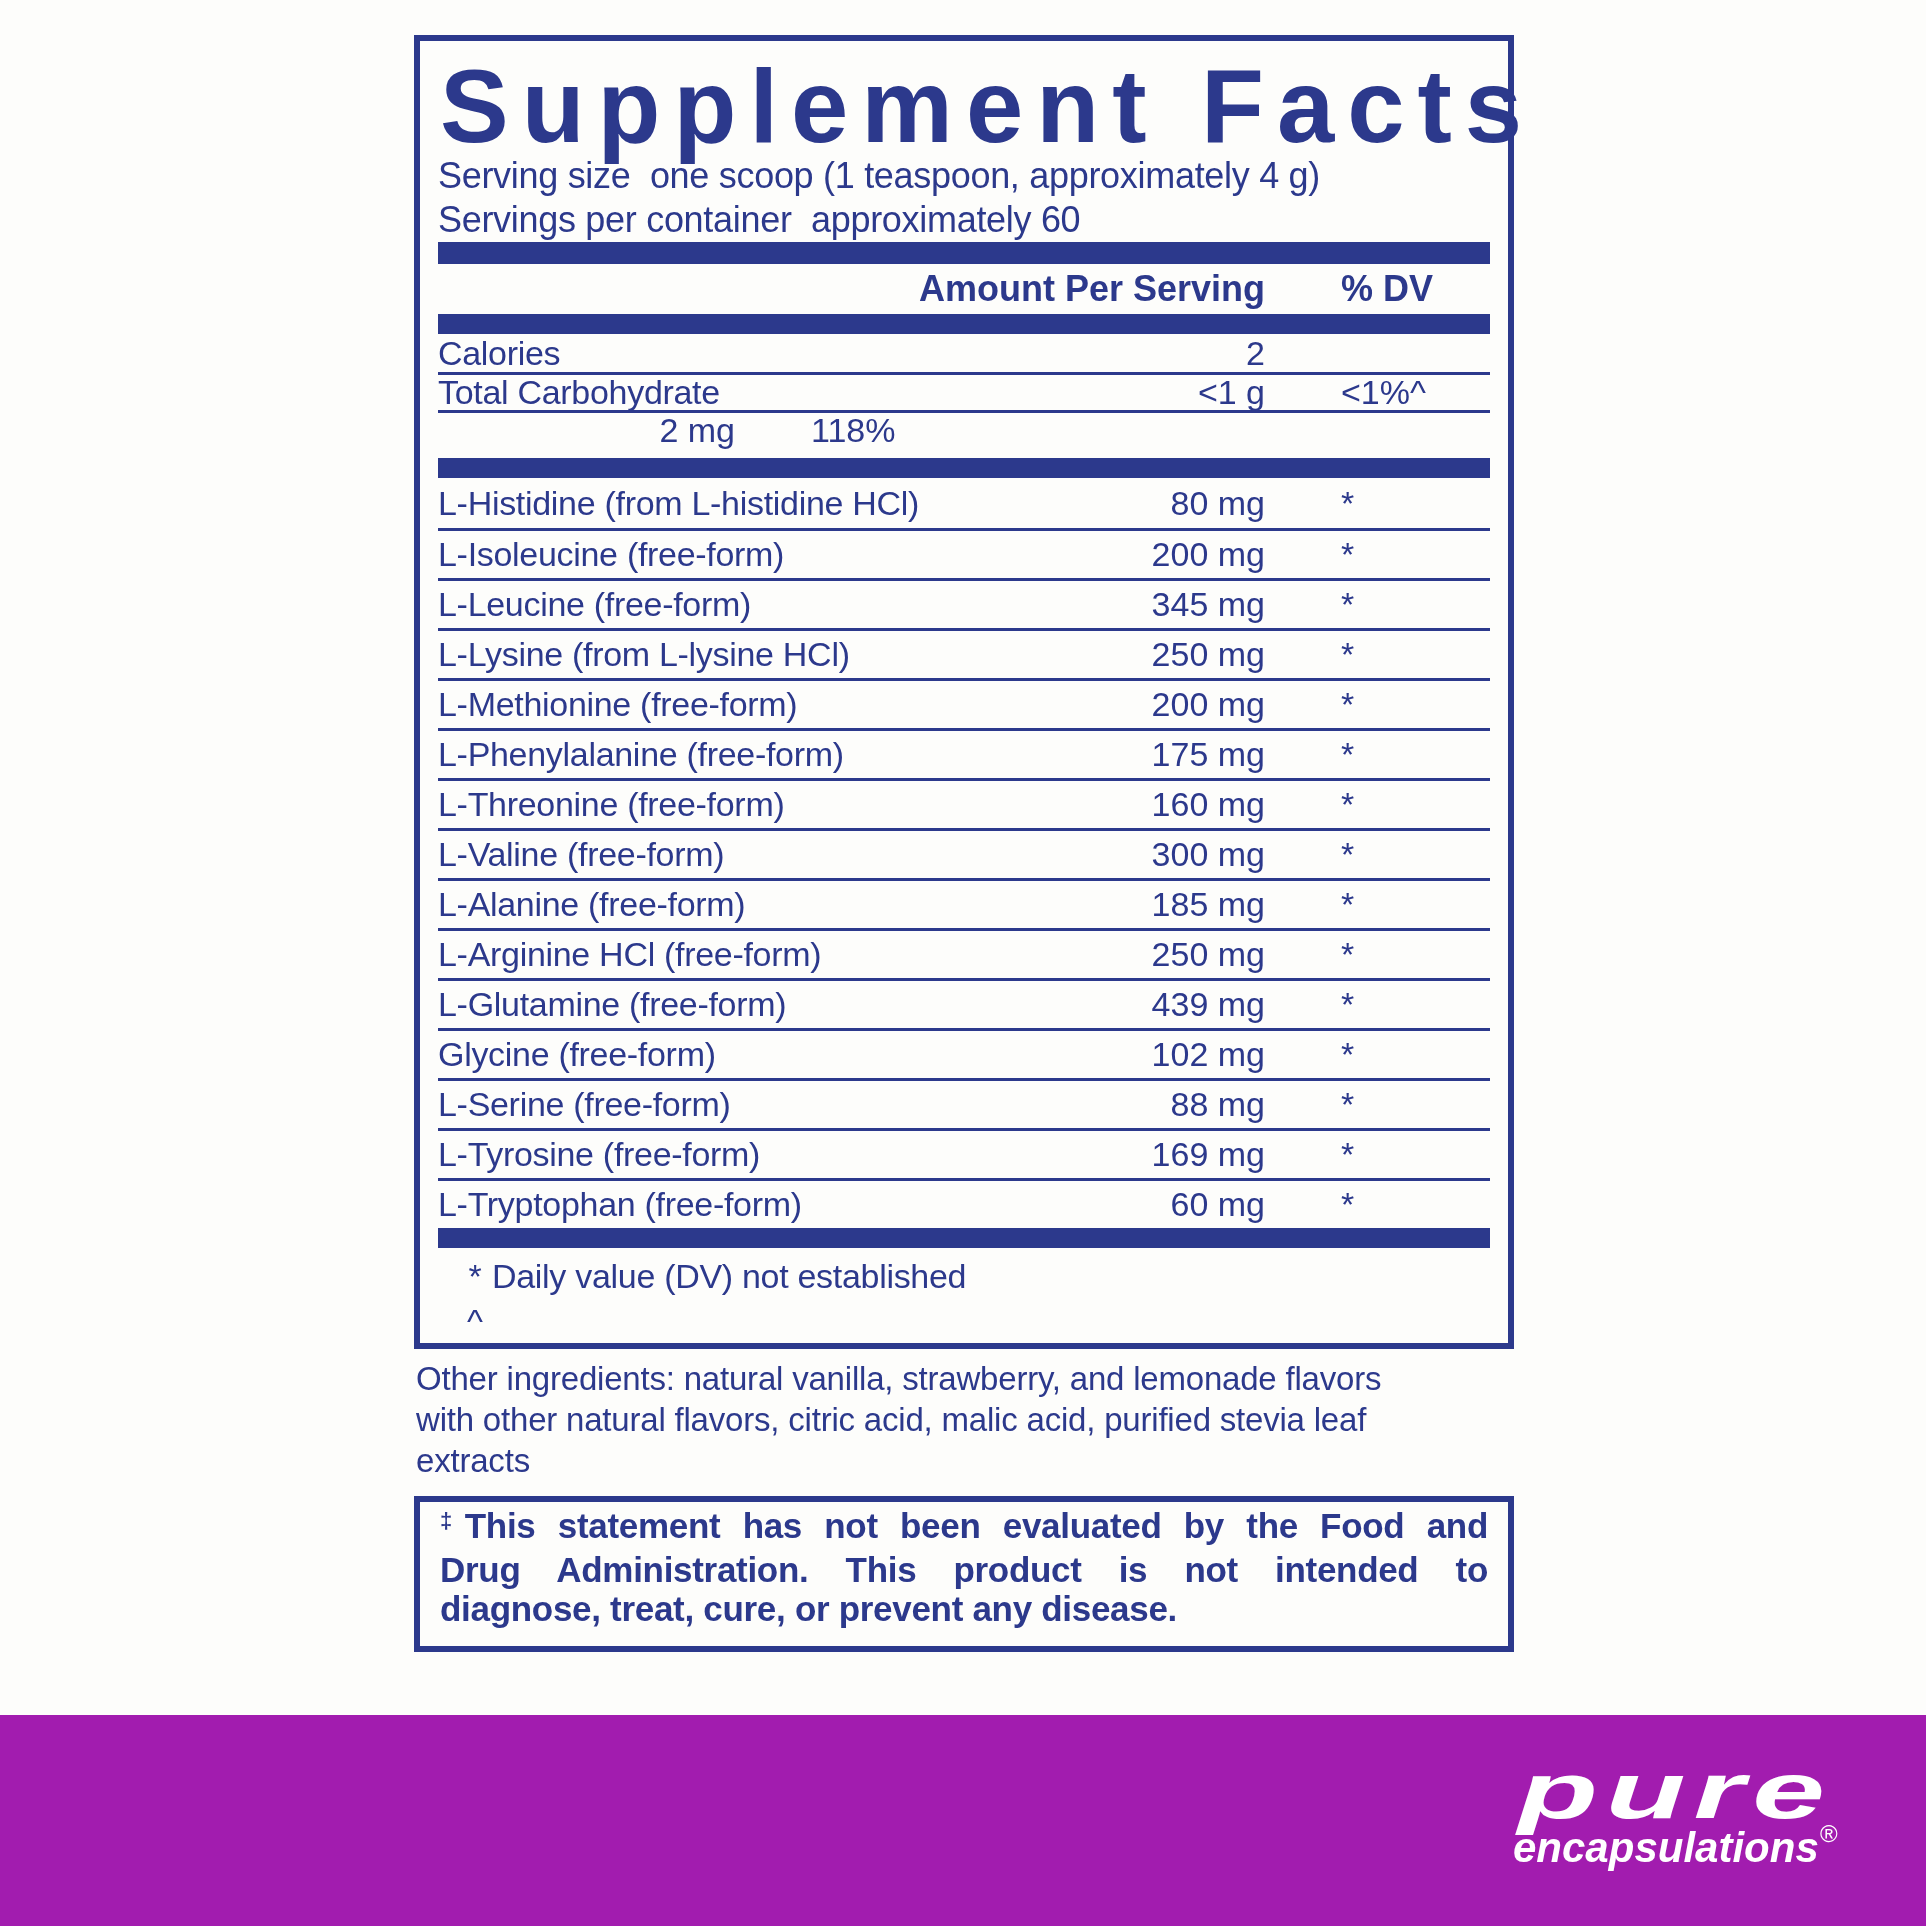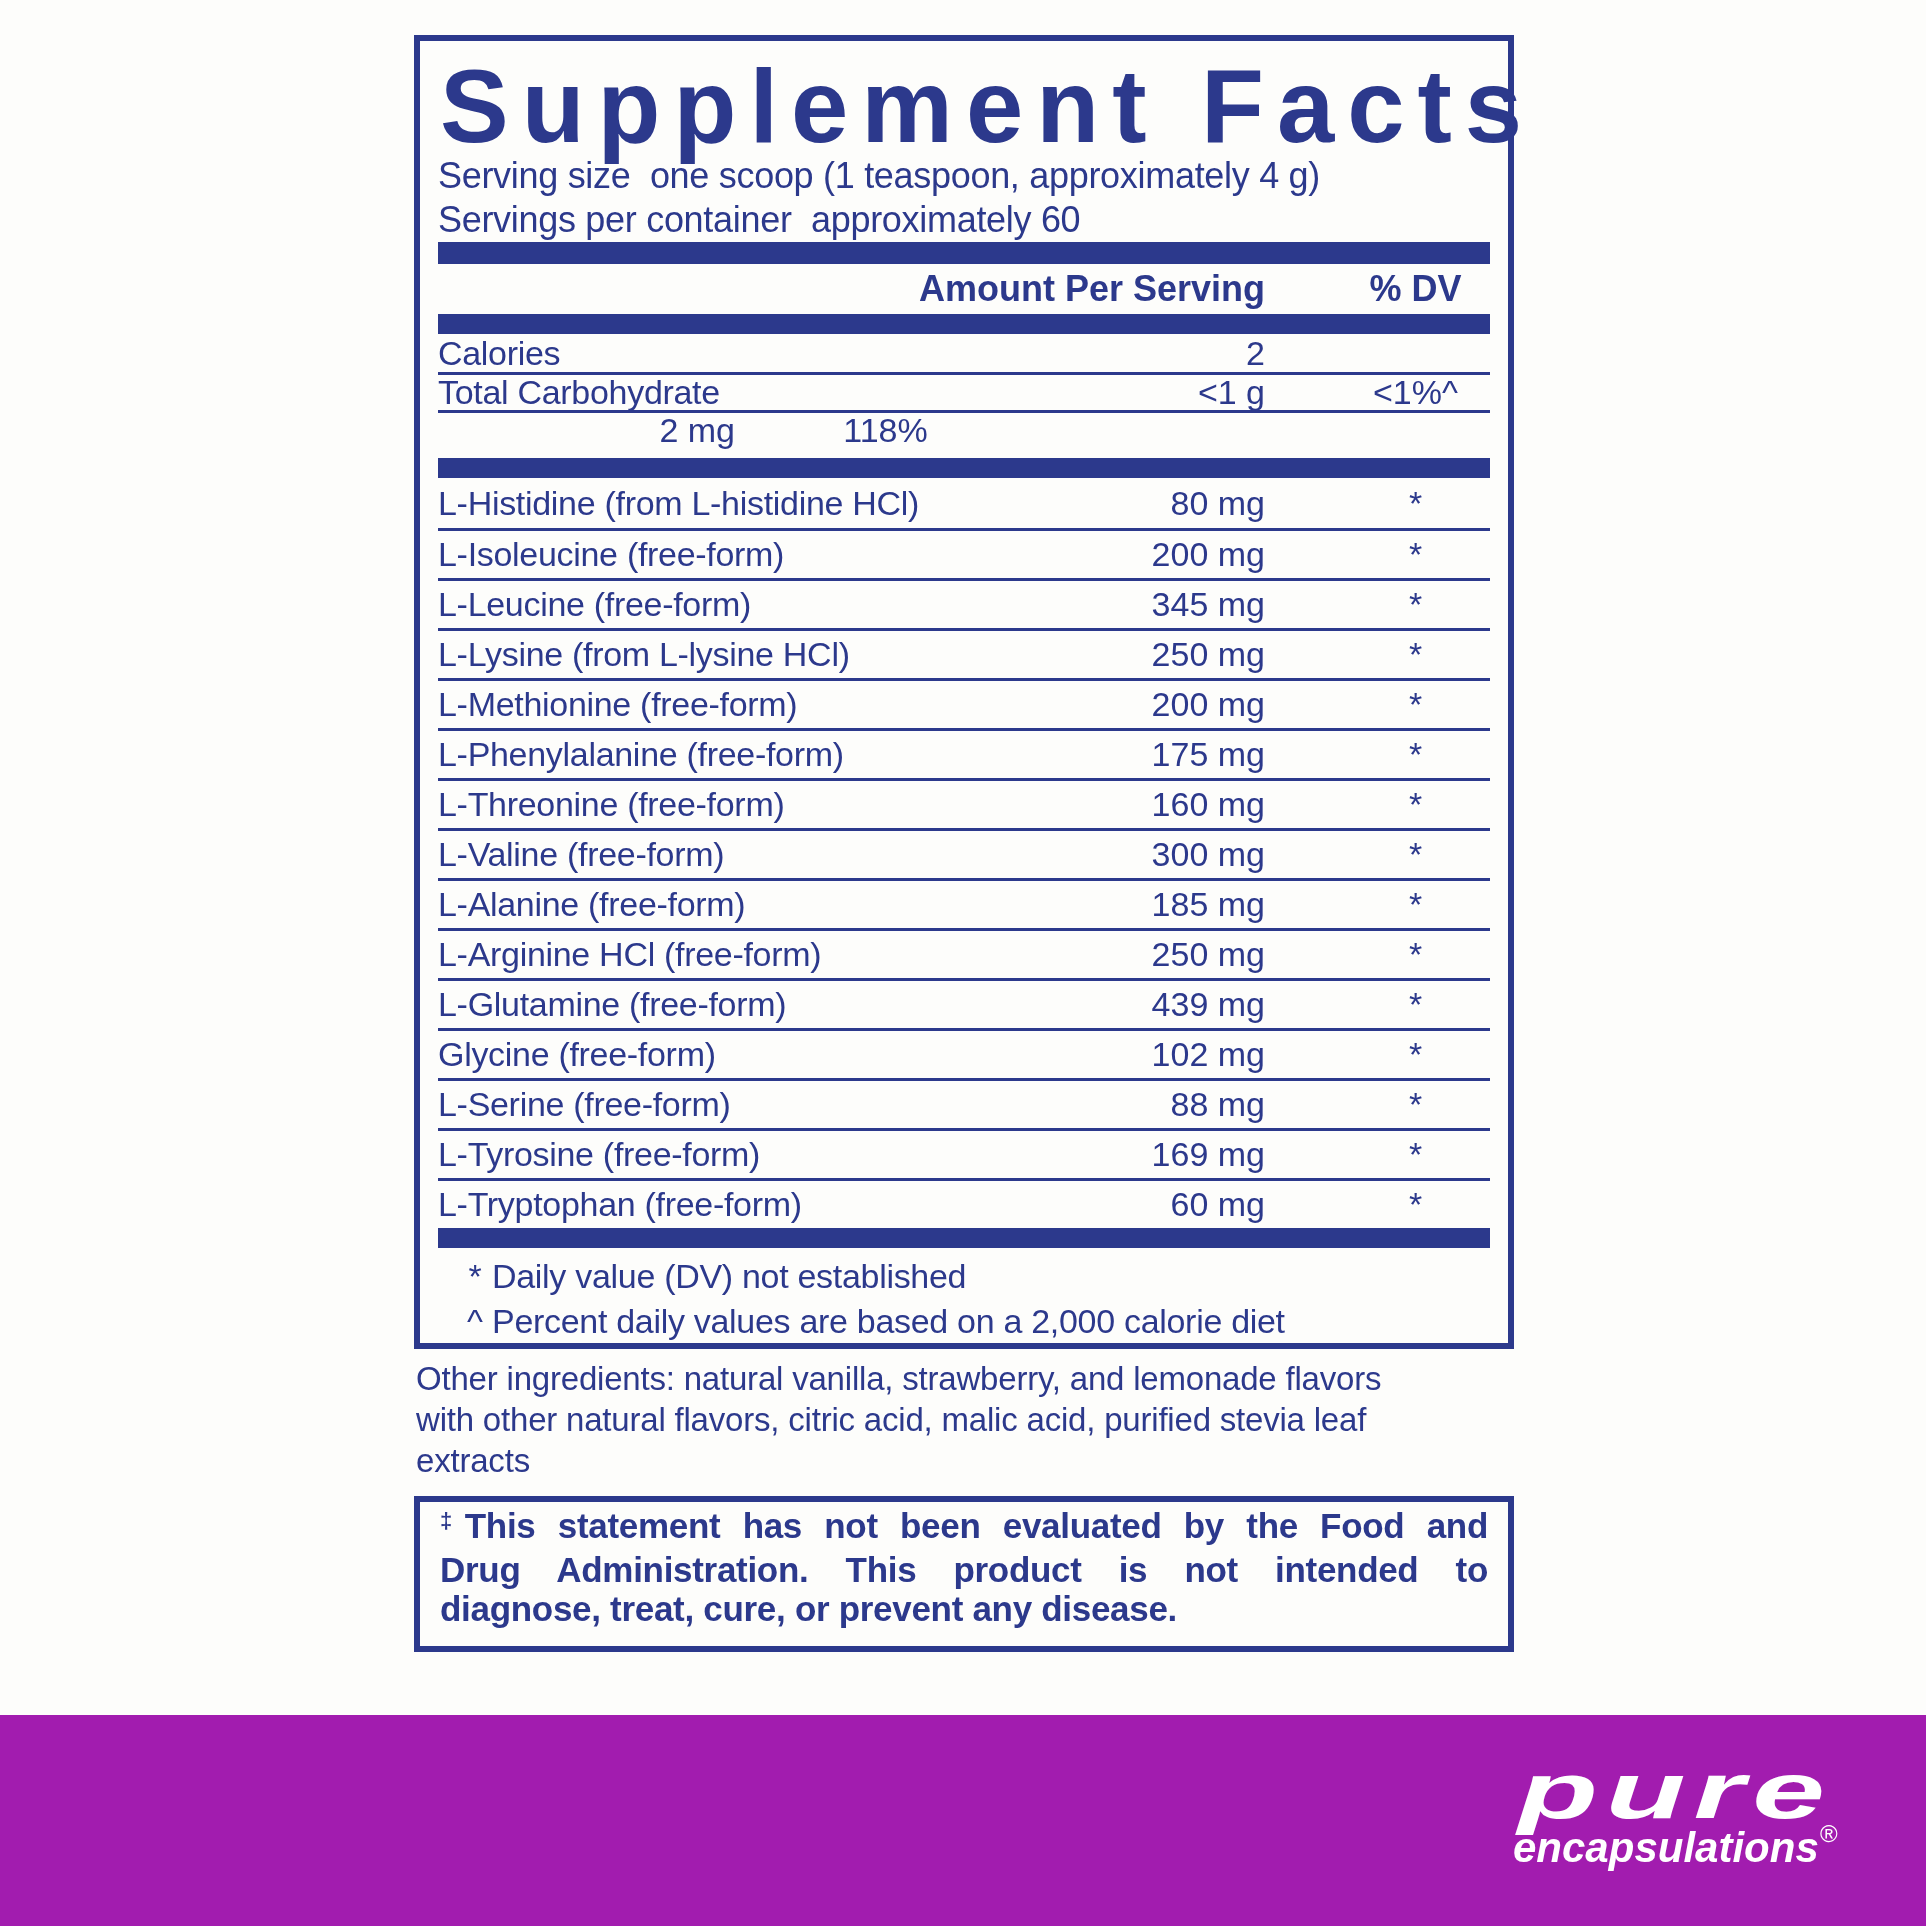--- a/index.html
+++ b/index.html
@@ -56,21 +56,21 @@
   .header-row {
     height: 50px;
     display: flex;
     align-items: center;
     font-weight: bold;
     font-size: 36px;
   }
   .c1 { flex: 1; white-space: nowrap; letter-spacing: -0.3px; }
   .c2h { width: 426px; flex: none; text-align: right; white-space: nowrap; }
   .c2 { width: 297px; flex: none; text-align: right; white-space: nowrap; }
-  .c3 { width: 149px; flex: none; margin-left: 76px; text-align: center; white-space: nowrap; }
+  .c3 { width: 149px; flex: none; margin-left: 76px; white-space: nowrap; }
 
   .row {
     display: flex;
     align-items: center;
     box-sizing: border-box;
     font-size: 34px;
   }
   .sec-nutrients .row { height: 38px; }
   .sec-aminos .row { height: 50px; }
   .sec-nutrients .row + .row,
@@ -284,21 +284,20 @@
 
   <div class="thick-bar bar-4"></div>
 
   <div class="footnotes">
     <div class="footnote">
       <span class="fn-symbol">*</span>
       <span class="fn-text">Daily value (DV) not established</span>
     </div>
     <div class="footnote">
       <span class="fn-symbol">^</span>
-      <span class="fn-text">Percent daily values are based on a 2,000 calorie diet</span>
     </div>
   </div>
 </div>
 
 <div class="other-ingredients">
   <div>Other ingredients: natural vanilla, strawberry, and lemonade flavors</div>
   <div>with other natural flavors, citric acid, malic acid, purified stevia leaf</div>
   <div>extracts</div>
 </div>
 

